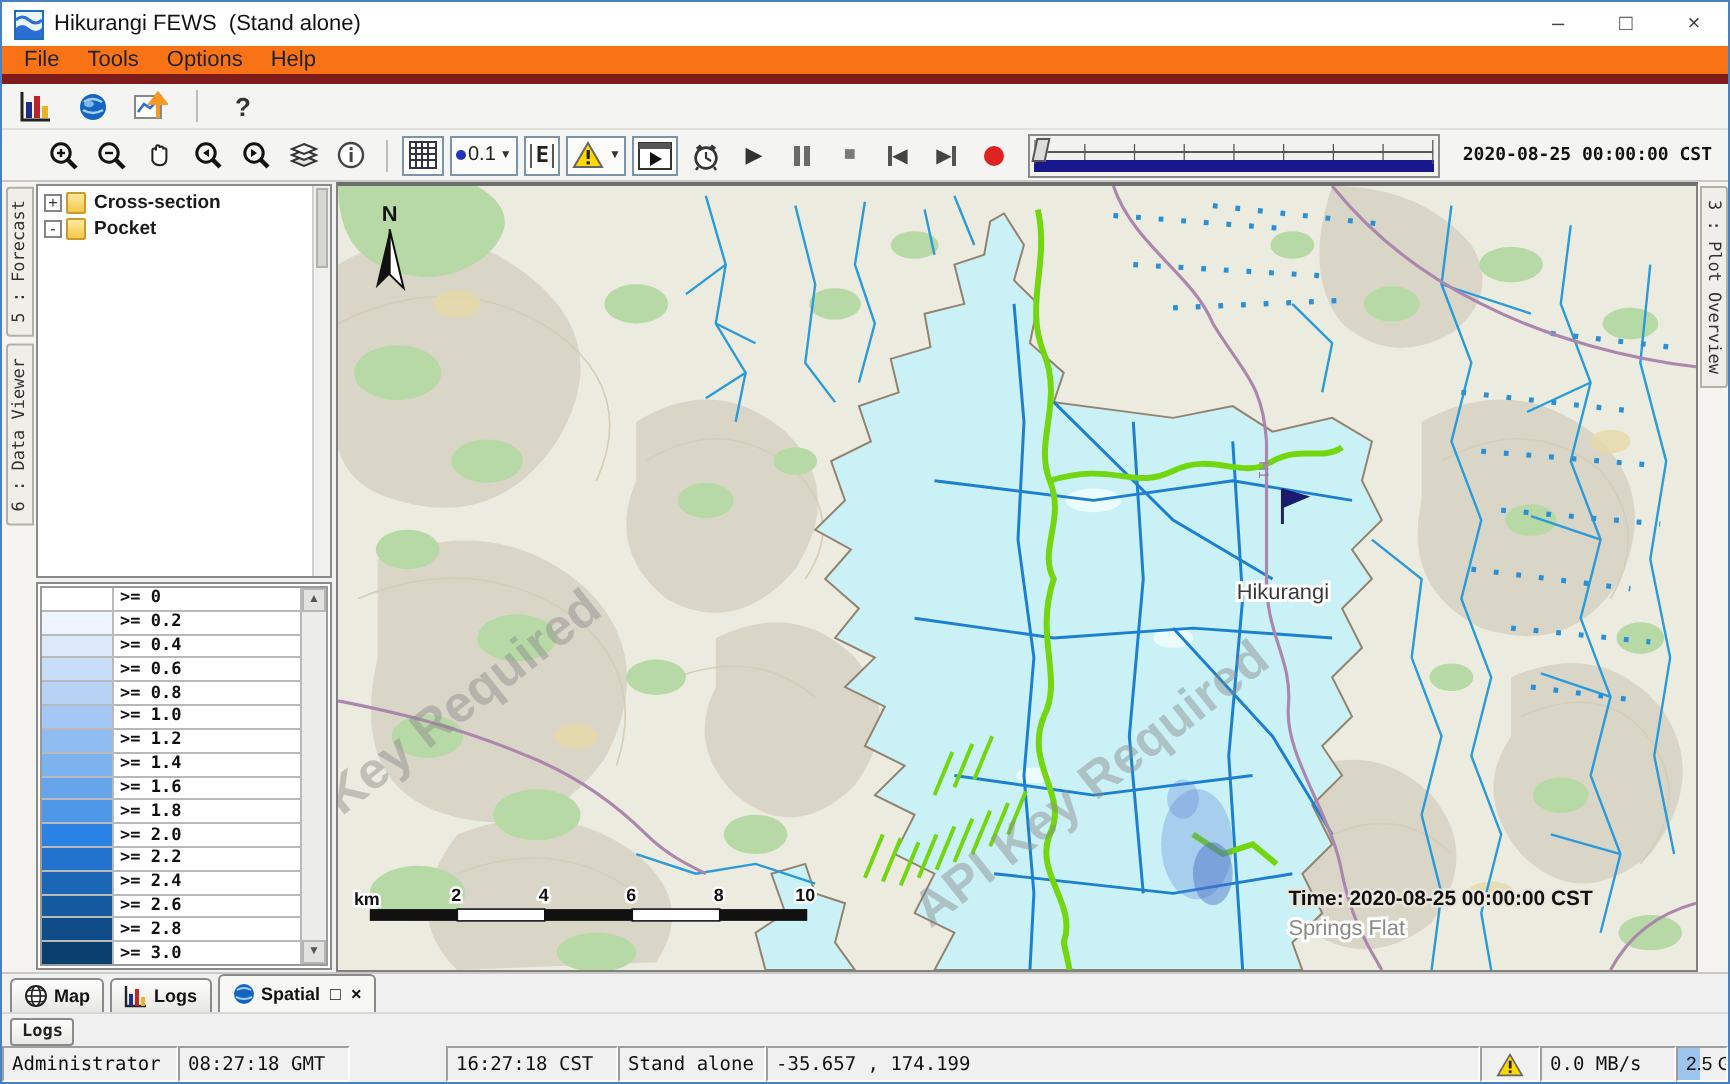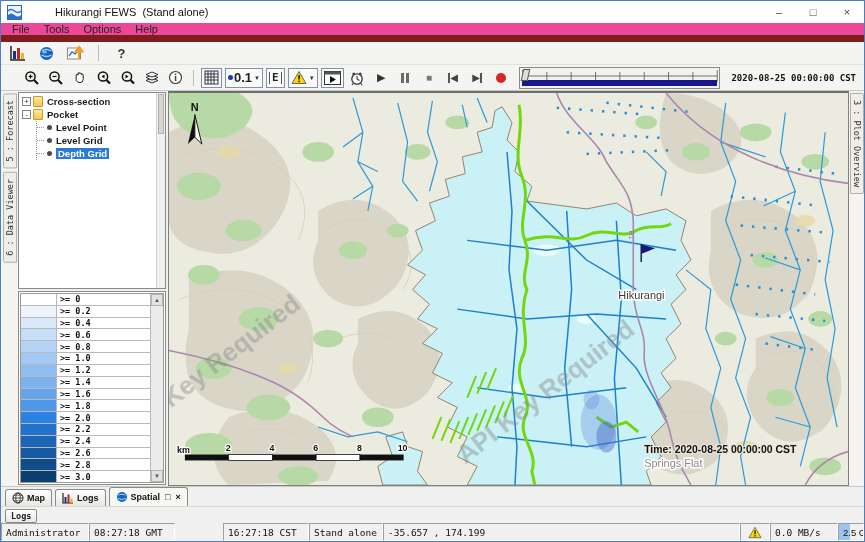--- a/index.html
+++ b/index.html
@@ -1,37 +1,37 @@
 <!DOCTYPE html>
 <html><head>
 <meta charset="utf-8">
 <style>
   * { margin:0; padding:0; box-sizing:border-box; font-family:"Liberation Sans",sans-serif; }
   html,body { width:865px; height:542px; overflow:hidden; }
   body { background:#f0f0f0; border:1px solid #4a80c0; display:flex; flex-direction:column; }
 
   
-  .titlebar { height:22px; background:#ffffff; display:flex; align-items:center; padding-left:6px; flex:0 0 auto;gap:28px; }
+  .titlebar { height:22px; background:#ffffff; display:flex; align-items:center; padding-left:6px; flex:0 0 auto; }
   .app-icon { width:15px; height:15px; border:1px solid #1a6fc4; background:#eaf4ff; margin-right:5px; flex:0 0 auto; }
   .title-text { font-size:11px; color:#111; white-space:pre; }
   .win-controls { margin-left:auto; display:flex; height:100%; }
   .win-btn { width:34px; display:flex; align-items:center; justify-content:center; font-size:11px; color:#444; }
 
   
-  .menubar { height:19px; background:#ec4899; display:flex; align-items:center; padding-left:4px; font-size:11px; color:#222; border-bottom:7px solid #7f1d1d; flex:0 0 auto; }
+  .menubar { height:19px; background:#f97316; display:flex; align-items:center; padding-left:4px; font-size:11px; color:#222; border-bottom:5px solid #7f1d1d; flex:0 0 auto; }
   .menu-item { padding:2px 7px; }
 
   
   .toolbar1 { height:23px; background:#f4f4f2; display:flex; align-items:center; padding-left:6px; gap:8px; border-bottom:1px solid #e0e0dc; flex:0 0 auto; }
   .toolbar2 { height:26px; background:#f4f4f2; display:flex; align-items:center; padding:0 4px 0 20px; gap:3px; border-bottom:1px solid #c8c8c4; flex:0 0 auto; }
   .tbtn { width:21px; height:20px; display:flex; align-items:center; justify-content:center; flex:0 0 auto; }
   .tsep { width:1px; height:16px; background:#bdbdb8; margin:0 4px; flex:0 0 auto; }
   .boxbtn { height:20px; border:1px solid #7d93a8; background:#fbfbfa; display:flex; align-items:center; justify-content:center; padding:0 2px; gap:1px; flex:0 0 auto; }
   .dd-arrow { font-size:6px; color:#333; margin-left:1px; }
-  .scale-num { font-size:13px; font-weight:bold; color:#222; }
+  .scale-num { font-size:10px; font-weight:normal; color:#222; }
   .dotblue { width:5px; height:5px; border-radius:50%; background:#2233bb; display:inline-block; }
   .e-glyph { font-size:11px; font-weight:bold; color:#222; font-family:"DejaVu Sans Mono",monospace; border-left:1px solid #555; border-right:1px solid #555; padding:0 2px; line-height:12px; }
   .pb { font-size:10px; color:#555; }
   .pb-play { color:#333; font-size:11px; }
   .pause-bars { display:flex; gap:2px; }
   .pause-bars i { width:3px; height:10px; background:#6a6a6a; }
   .skip { display:flex; align-items:center; }
   .skip .bar { width:2px; height:10px; background:#555; }
   .rec-dot { width:10px; height:10px; border-radius:50%; background:#dd2222; }
   .slider-wrap { flex:1 1 auto; height:22px; border:1px solid #8a8a8a; background:#f2f2f0; margin:0 4px; position:relative; display:flex; flex-direction:column; justify-content:flex-end; }
@@ -290,34 +290,20 @@
     <div class="tree-box">
       <div class="tree-row">
         <span class="expander">+</span>
         <span class="folder-ic"></span>
         <span>Cross-section</span>
       </div>
       <div class="tree-row">
         <span class="expander">-</span>
         <span class="folder-ic"></span>
         <span>Pocket</span>
-      </div>
-      <div class="tree-children">
-        <div class="tree-row">
-          <span class="bullet"></span>
-          <span>Level Point</span>
-        </div>
-        <div class="tree-row">
-          <span class="bullet"></span>
-          <span>Level Grid</span>
-        </div>
-        <div class="tree-row">
-          <span class="bullet"></span>
-          <span class="sel">Depth Grid</span>
-        </div>
       </div>
       <div class="tree-scroll">
           <div class="thumb"></div>
         </div>
     </div>
 
     <div class="legend-box">
       <div class="legend-body">
         <div class="legend-rows">
           <div class="lrow">

